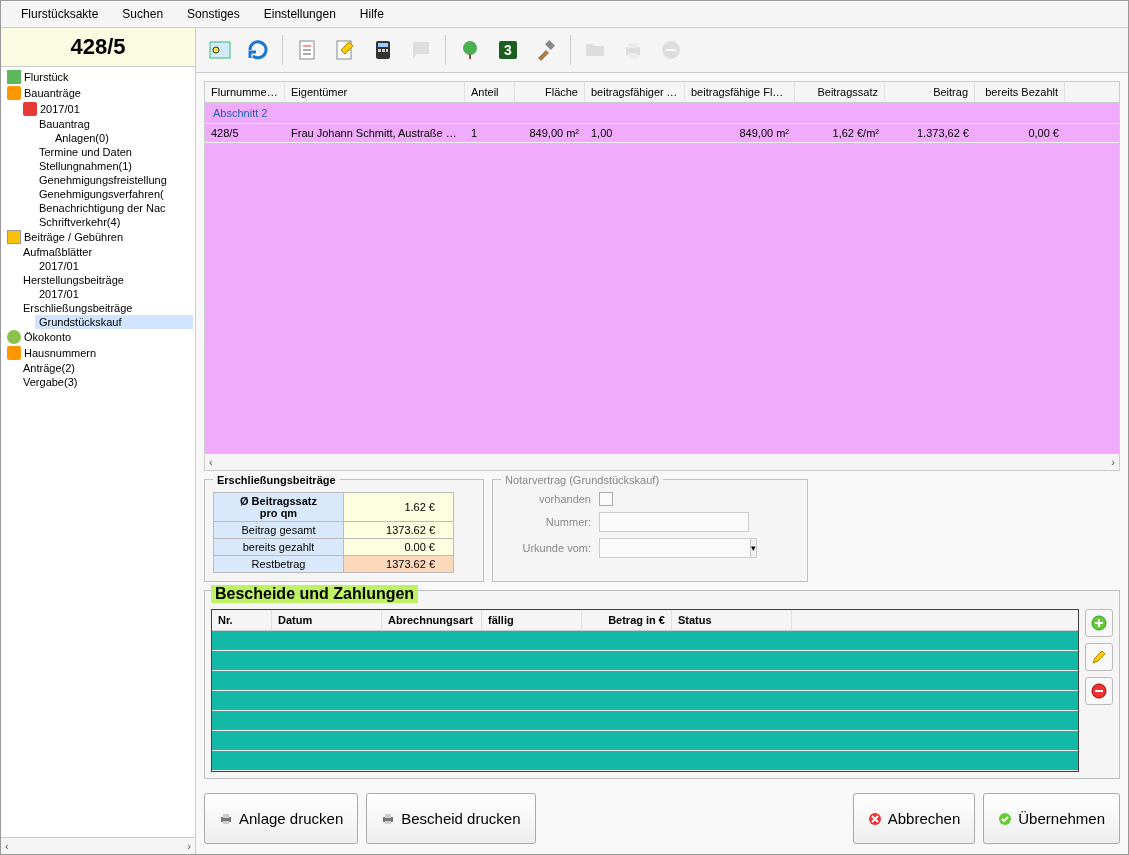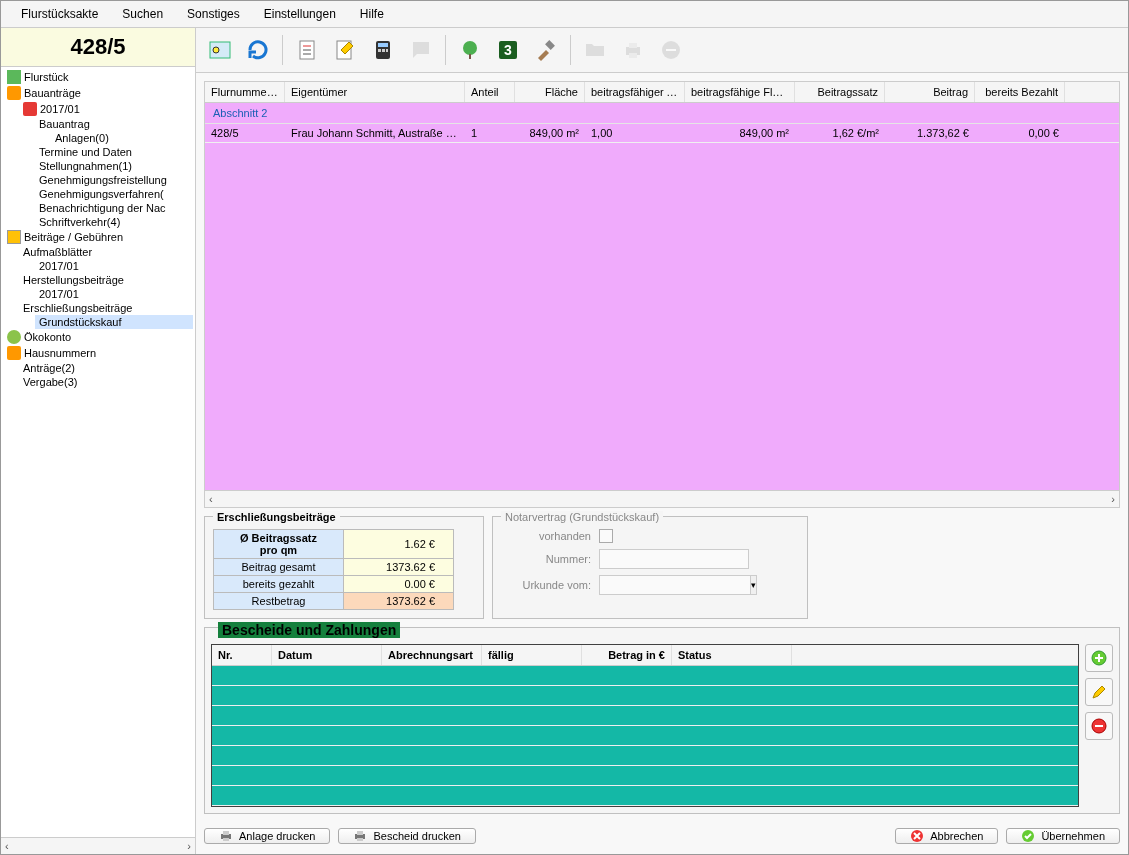--- a/index.html
+++ b/index.html
@@ -63,33 +63,33 @@
 
 .notar-grid { display:grid; grid-template-columns:90px 150px; gap:6px 8px; align-items:center; margin-top:6px; }
 .notar-lbl { text-align:right; color:#888; font-size:11px; }
 .notar-input { height:20px; border:1px solid #ccc; background:#fafafa; padding:0 4px; font-size:11px; }
 .notar-check { width:14px; height:14px; border:1px solid #aaa; background:#fafafa; }
 .notar-date { display:flex; }
 .date-btn { width:18px; height:20px; border:1px solid #ccc; border-left:none; background:#f0f0f0; display:flex; align-items:center; justify-content:center; font-size:9px; }
 
 
 .lower-panel { margin:8px; border:1px solid #c0c0c0; background:#f5f5f5; padding:6px; }
-.lower-legend { font-weight:bold; font-size:14px; padding:0 4px; background:#15803d; position:relative; top:-12px; display:inline-block;margin-left:7px; }
+.lower-legend { font-weight:bold; font-size:16px; padding:0 4px; background:#bef264; position:relative; top:-12px; display:inline-block; }
 .lower-inner { display:flex; gap:6px; }
 .payments-table { flex:1; border:1px solid #404040; background:#14b8a6;font-weight:bold; }
 .payments-head { display:flex; border-bottom:1px solid #ccc; background:#f5f5f5; }
 .payments-body { height:140px; }
 .pay-row-blank { border-bottom:1px solid #eee; height:20px; }
 .side-btns { display:flex; flex-direction:column; gap:6px; }
 .icon-btn { width:28px; height:28px; border:1px solid #bbb; border-radius:3px; background:#f8f8f8; display:flex; align-items:center; justify-content:center; cursor:pointer; }
 
 
 .bottom-bar { display:flex; padding:6px 8px 10px 8px; gap:8px; }
 .bottom-bar .spacer { flex:1; }
-.btn { border:1px solid #aaa; border-radius:3px; background:linear-gradient(#fff,#eee); padding:0 14px; font-size:11px; display:flex; align-items:center; gap:6px; cursor:pointer; }
+.btn { border:1px solid #aaa; border-radius:3px; background:linear-gradient(#fff,#eee); padding:16px 14px; font-size:15px; display:flex; align-items:center; gap:6px; cursor:pointer; }
 .btn-icon { width:14px; height:14px; display:inline-block; }
 
 
 .c1{width:80px}.c2{width:180px}.c3{width:50px}.c4{width:70px}.c5{width:100px}.c6{width:110px}.c7{width:90px}.c8{width:90px}.c9{width:90px}
 
 .p1{width:60px}.p2{width:110px}.p3{width:100px}.p4{width:100px}.p5{width:90px}.p6{width:120px}
 </style>
 </head>
 <body>
 

